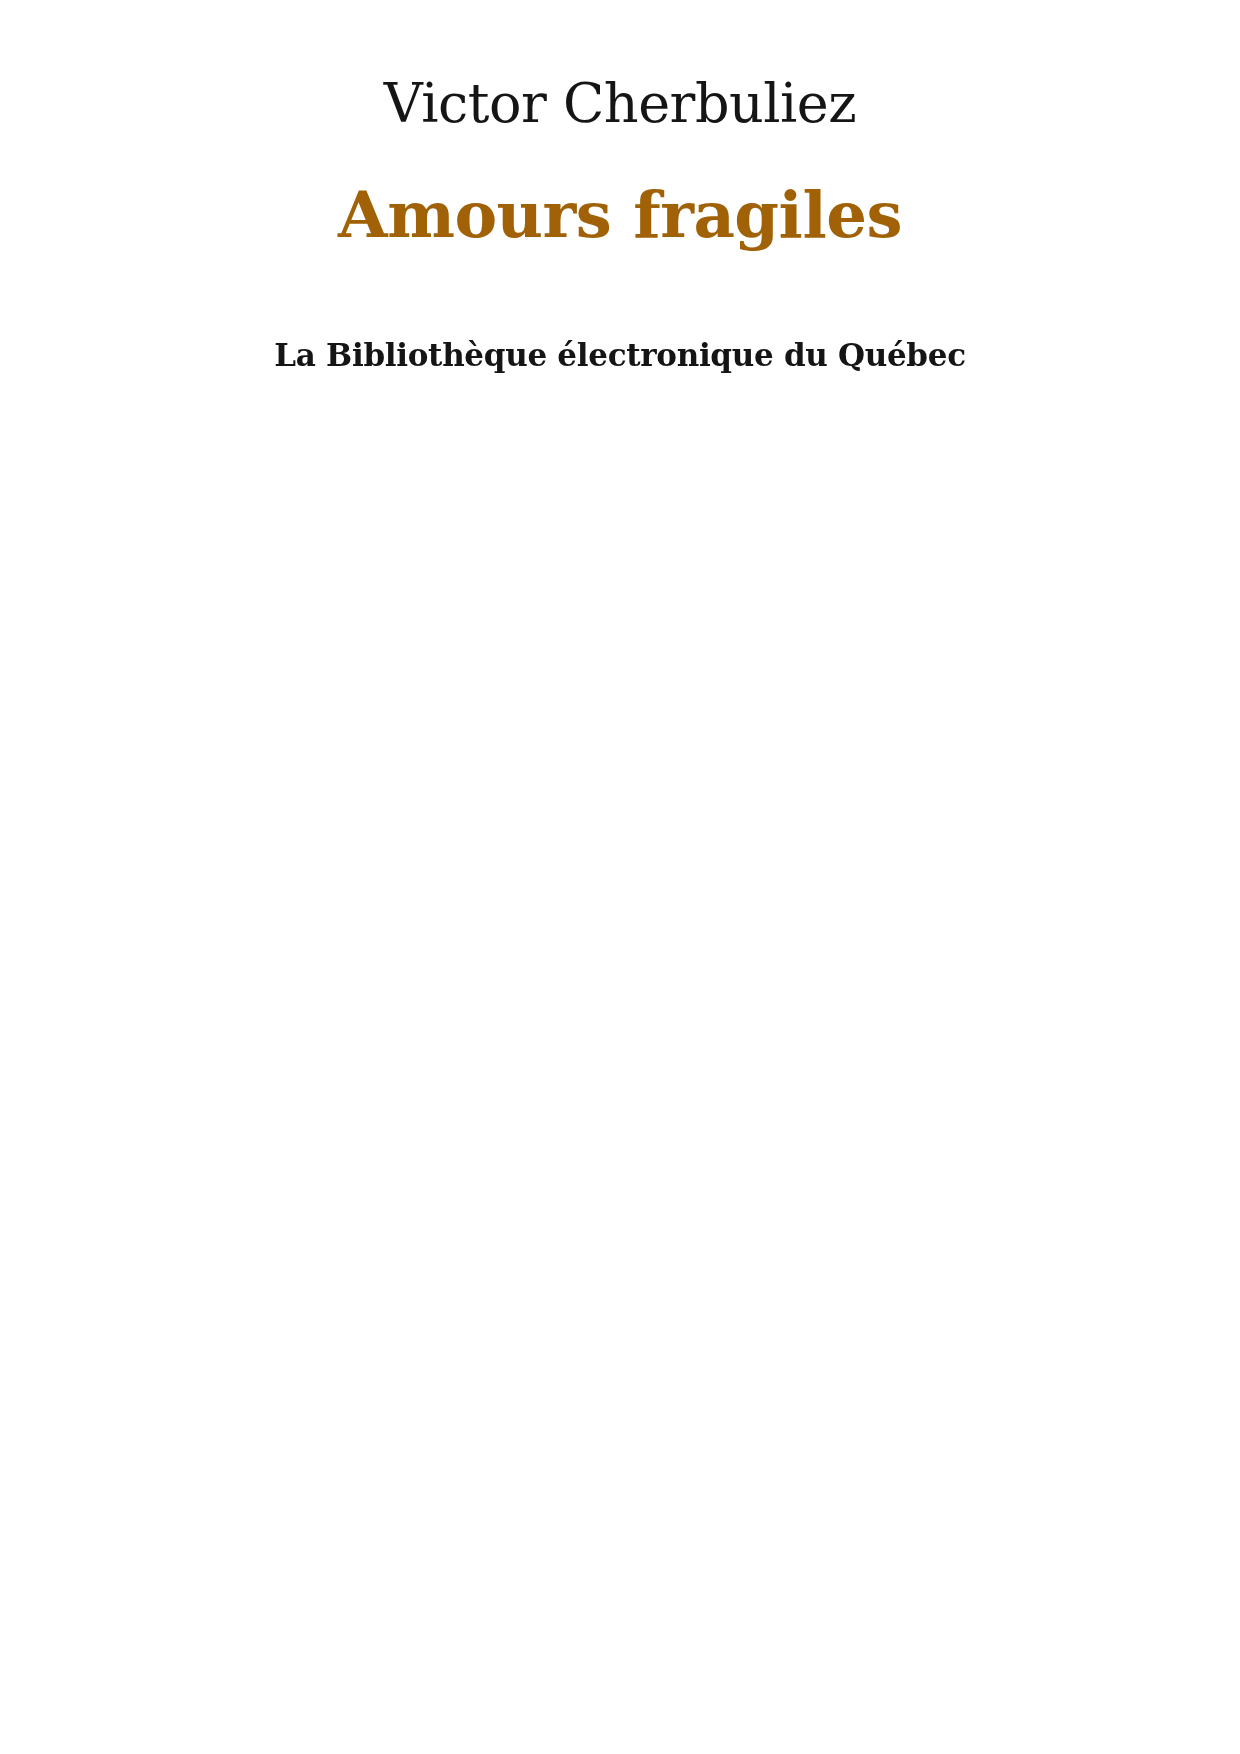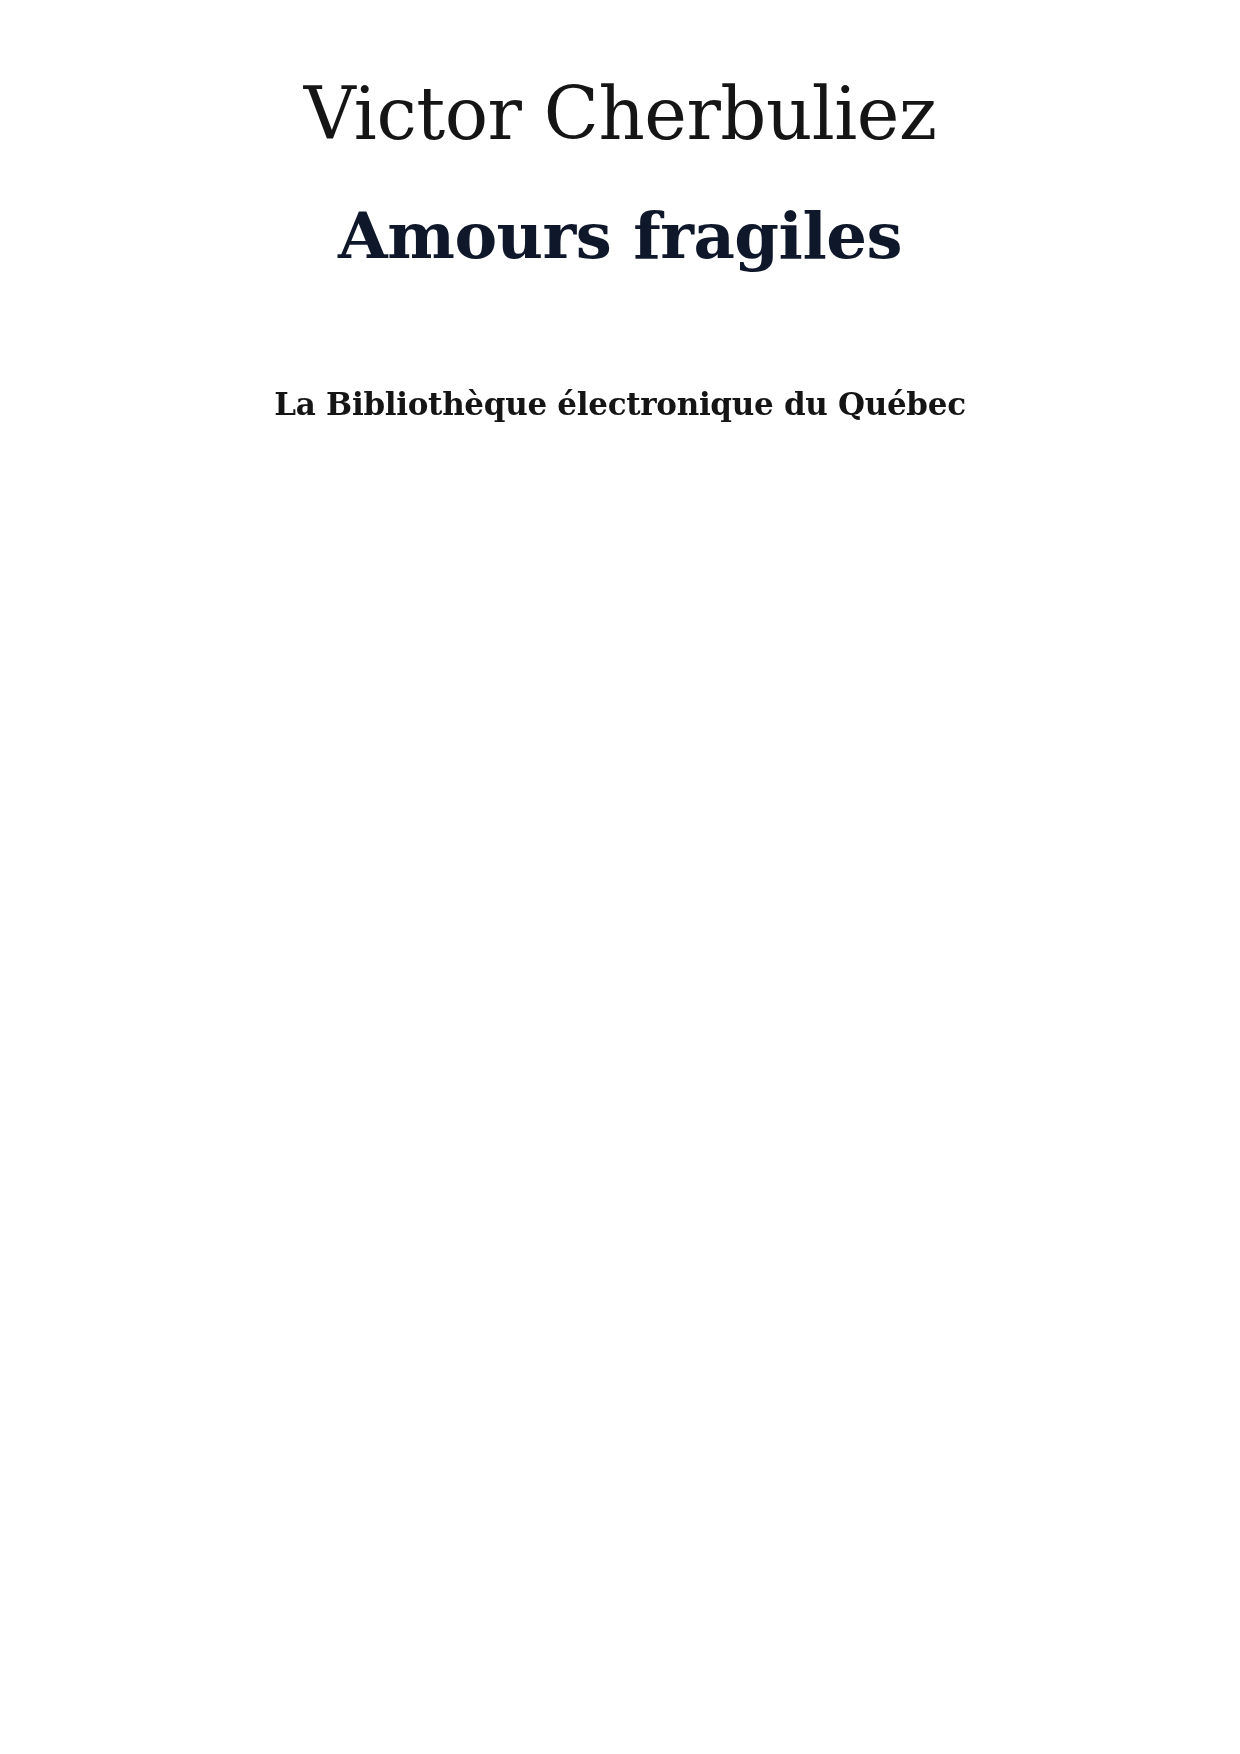--- a/index.html
+++ b/index.html
@@ -15,32 +15,32 @@
     overflow: hidden;
   }
   .page {
     width: 1240px;
     height: 1754px;
     text-align: center;
     box-sizing: border-box;
   }
   .author {
     margin-top: 72px;
-    font-size: 72px;
+    font-size: 54px;
     letter-spacing: -0.5px;
     color: #151515;
   }
   .title {
     margin: 88px 0 0 0;
     font-size: 64px;
     font-weight: bold;
     letter-spacing: -0.5px;
   }
   .pub-block {
-    margin-top: 112px;
+    margin-top: 84px;
     font-size: 30px;
     line-height: 38px;
   }
   .publisher {
     font-weight: bold;
     font-size: 31px;
     letter-spacing: -0.3px;
   }
   .collection .italic {
     font-style: italic;
@@ -49,19 +49,19 @@
     white-space: pre-wrap;
   }
 </style>
 </head>
 <body>
 
 <div class="page">
 
   <div class="author">Victor Cherbuliez</div>
 
-  <h1 class="title" style="color: #0f172a; margin-top: 42px;">Amours fragiles</h1>
+  <h1 class="title" style="color: #a16207; margin-top: 42px;">Amours fragiles</h1>
 
   <div class="pub-block">
     <div class="publisher">La Bibliothèque électronique du Québec</div>
   </div>
 
 </div>
 
 </body></html>

